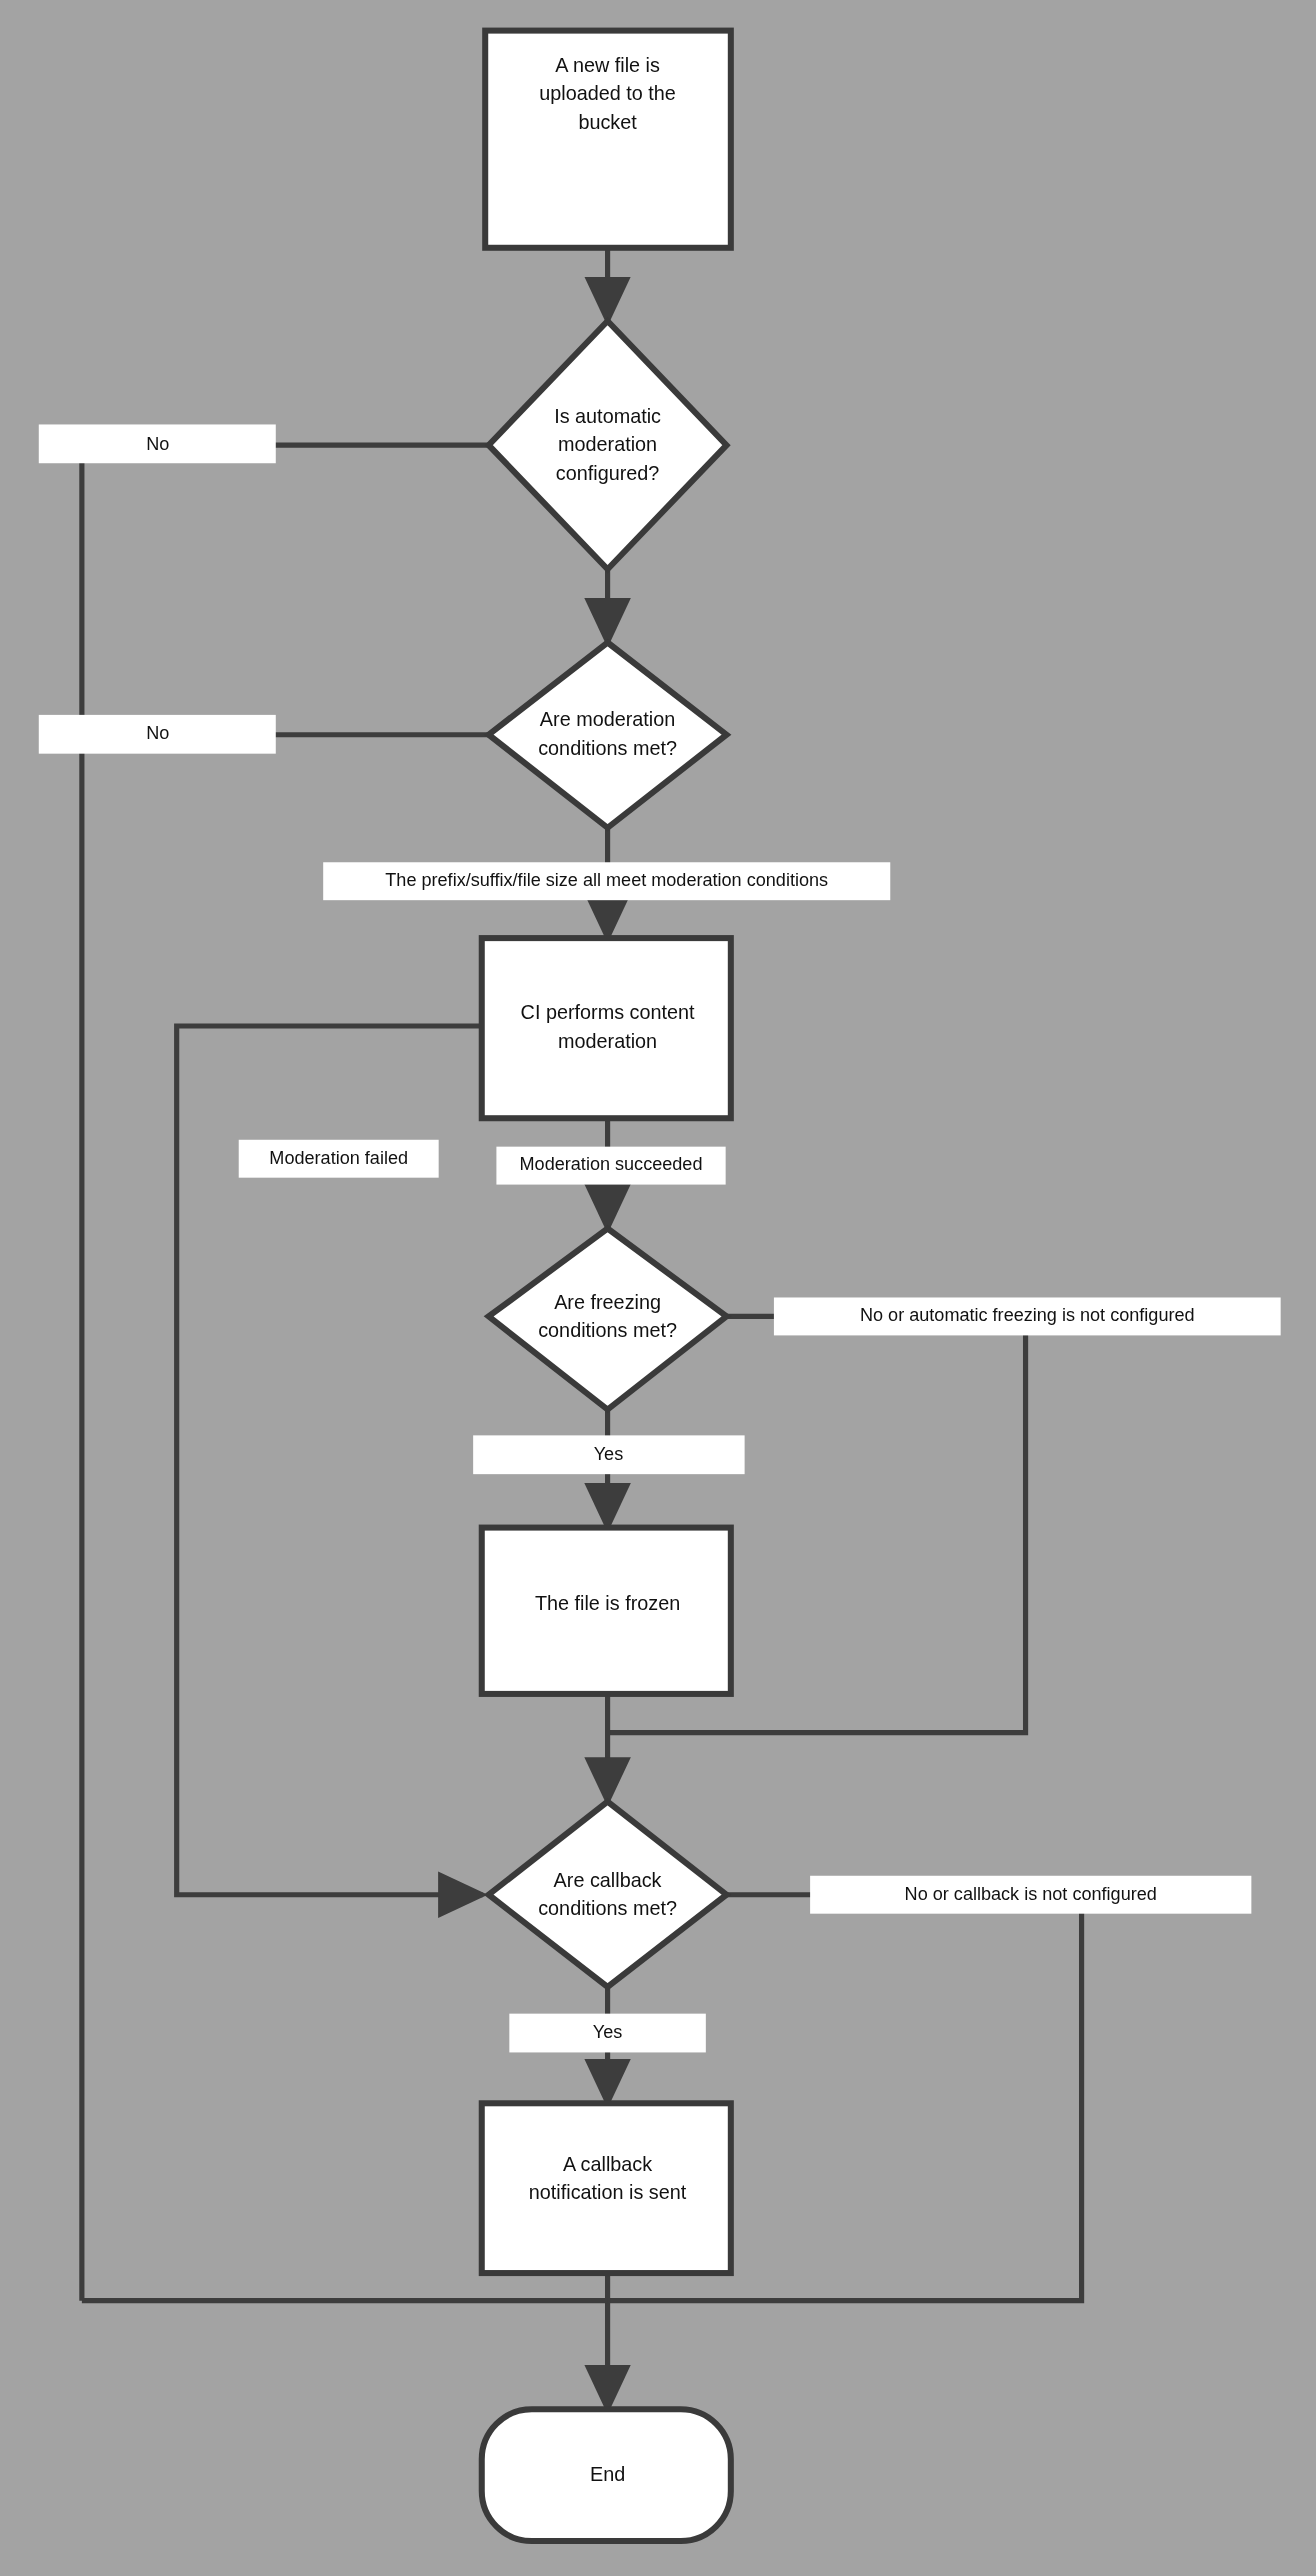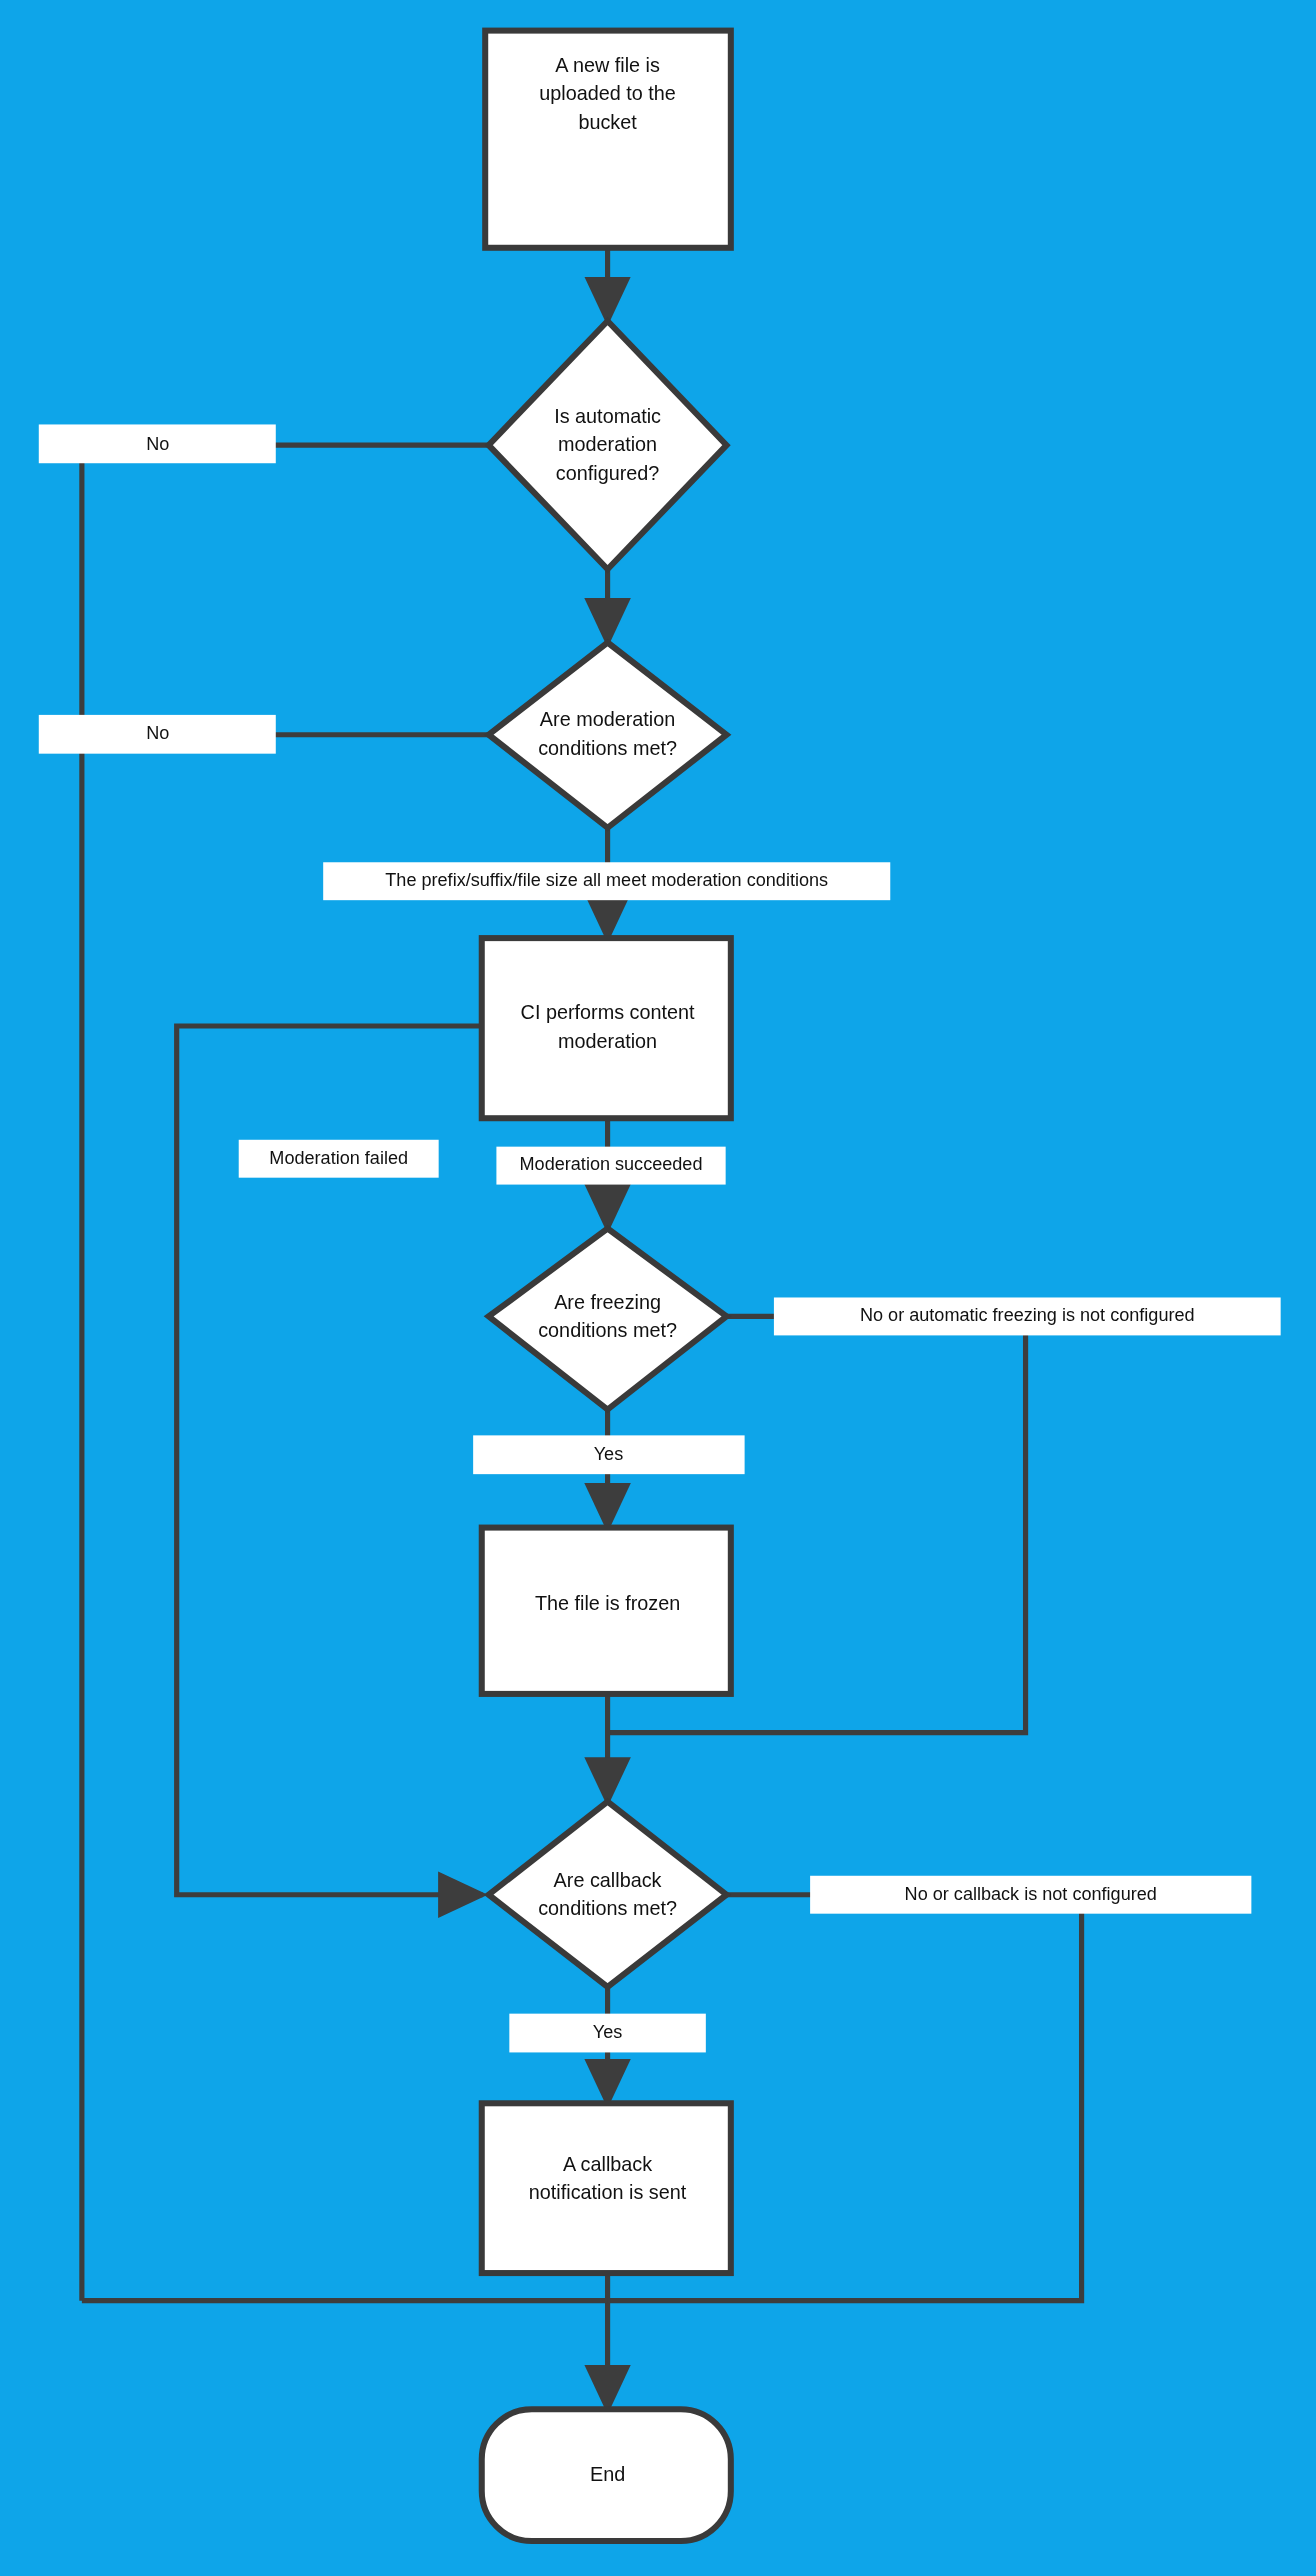--- a/index.html
+++ b/index.html
@@ -1,18 +1,18 @@
 <!DOCTYPE html>
 <html style="font-size:14px"><head>
 <meta charset="utf-8">
 <style>
   html,body{margin:0;padding:0;background:#000;}
   body{width:1316px;height:2576px;overflow:hidden;
        font-family:"Liberation Sans","DejaVu Sans",sans-serif;}
-  #canvas{position:relative;width:1316px;height:2576px;background:#0ea5e9;}
+  #canvas{position:relative;width:1316px;height:2576px;background:#a3a3a3;}
   svg{position:absolute;top:0;left:0;width:1316px;height:2576px;display:block;}
   .node-text{font-size:23px;fill:#111;text-anchor:middle;dominant-baseline:middle;
              font-family:"Liberation Sans","DejaVu Sans",sans-serif;}
   .edge-text{font-size:21px;fill:#111;text-anchor:middle;dominant-baseline:middle;
              font-family:"Liberation Sans","DejaVu Sans",sans-serif;}
   .shape{fill:#fff;stroke:#3a3a3a;stroke-width:7;}
   .shape-end{fill:#fff;stroke:#3a3a3a;stroke-width:7;}
   .labelbox{fill:#fff;stroke:none;}
   .edge{fill:none;stroke:#3d3d3d;stroke-width:6;stroke-linecap:butt;stroke-linejoin:miter;}
 </style>

